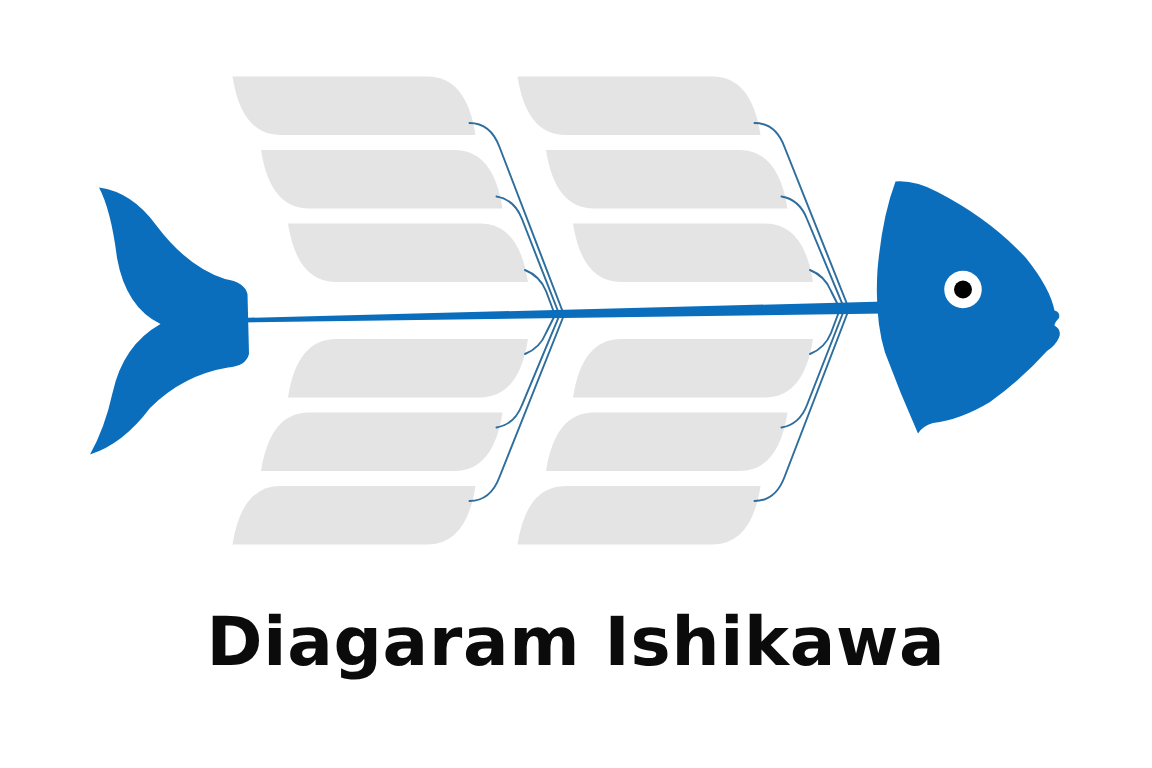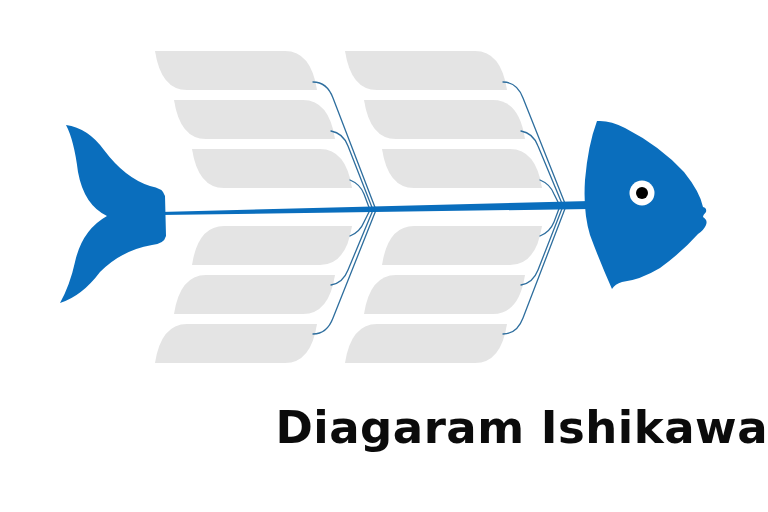--- a/index.html
+++ b/index.html
@@ -19,21 +19,21 @@
       left: 0;
       top: 0;
       width: 768px;
       height: 512px;
     }
     .title {
       position: absolute;
       left: 0;
       top: 398px;
       width: 768px;
-      text-align: right;
+      text-align: center;
       font-family: "DejaVu Sans", "Liberation Sans", sans-serif;
       font-weight: bold;
       font-size: 45px;
       letter-spacing: 0.5px;
       color: #0b0b0b;
       line-height: 60px;
     }
   </style>
 </head>
 <body>

